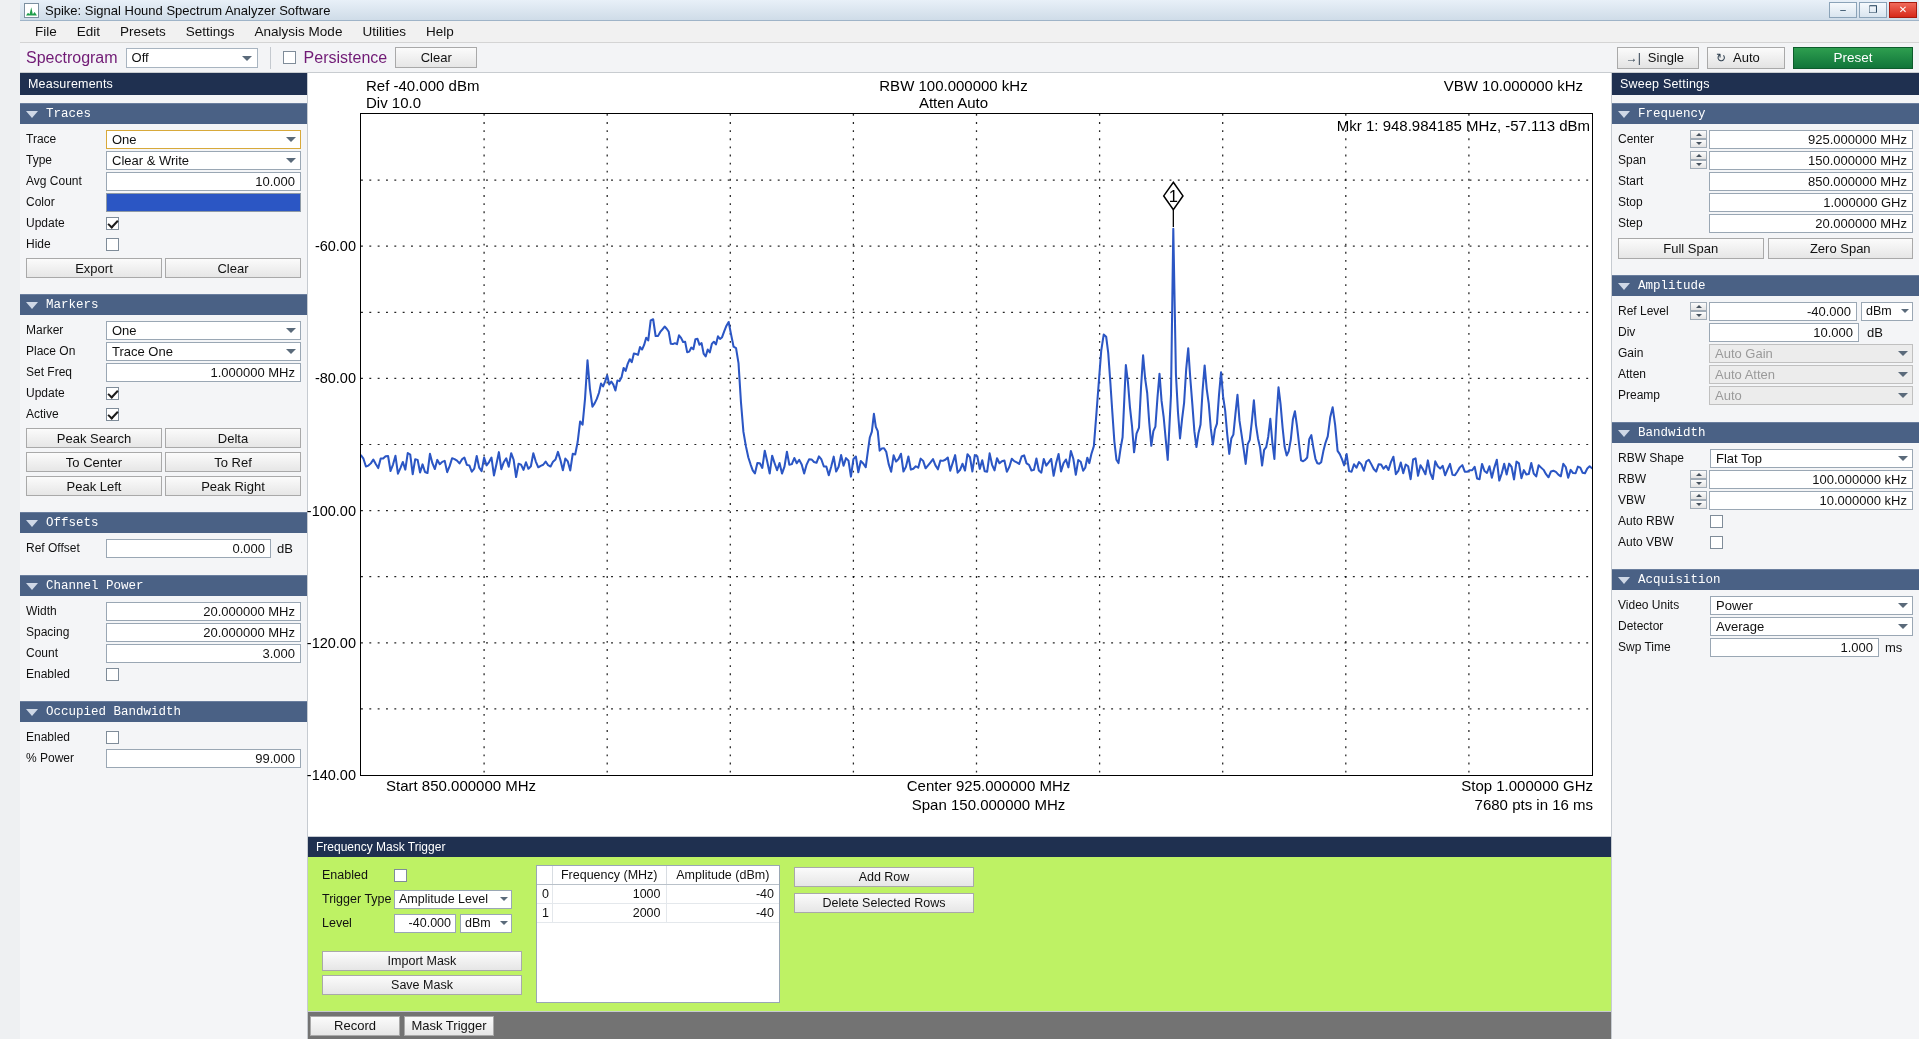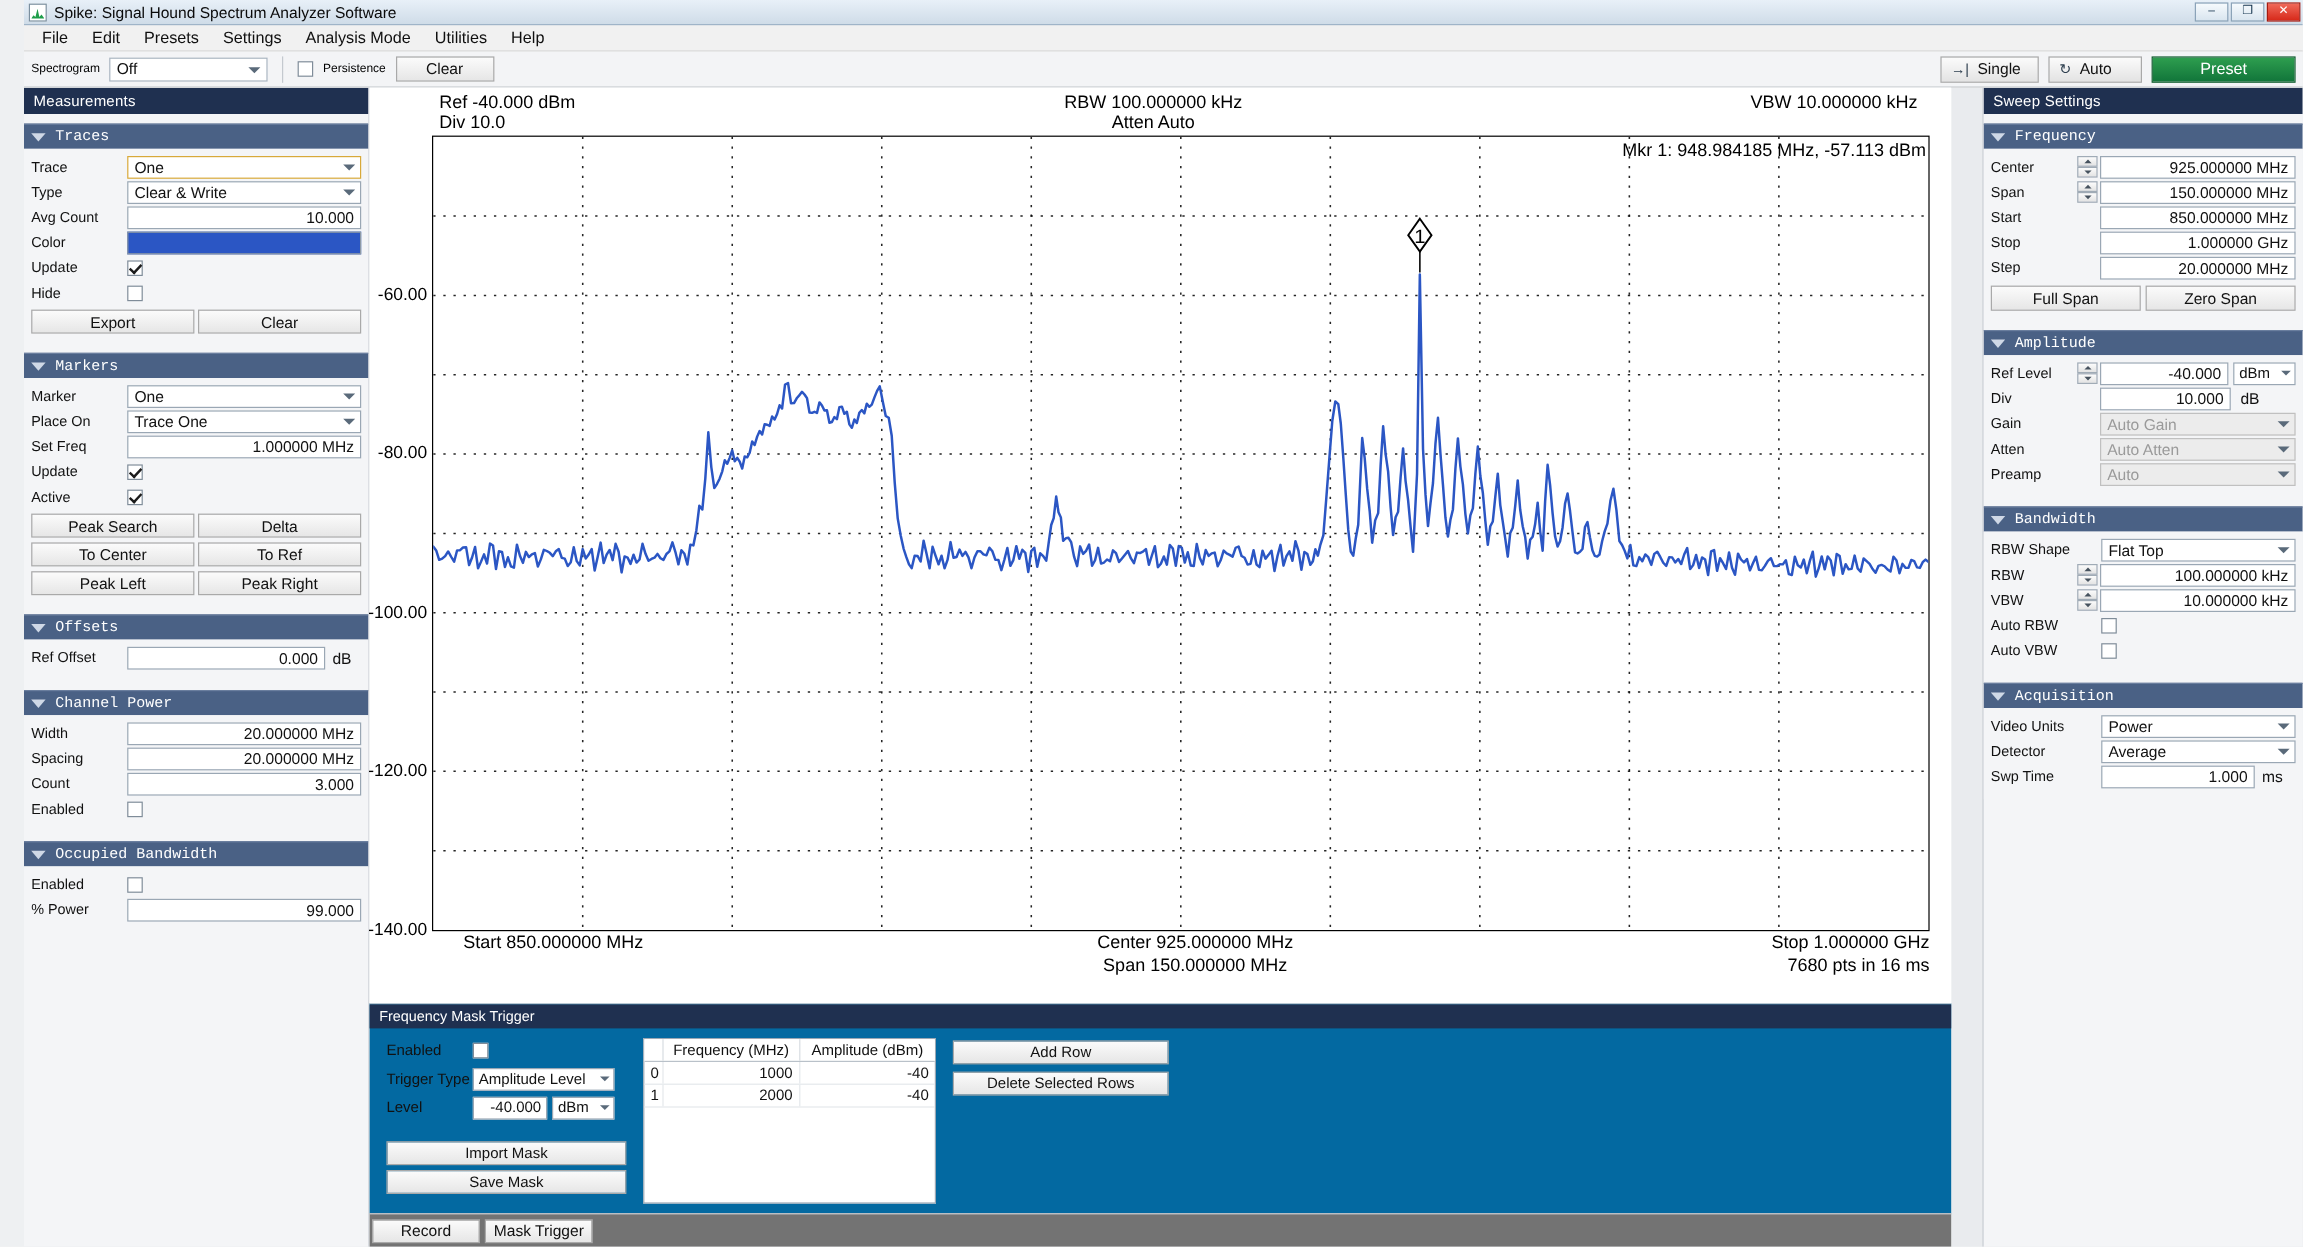--- a/index.html
+++ b/index.html
@@ -74,21 +74,21 @@
   
   .toolbar {
     height: 30px;
     background: #f3f4f6;
     border-bottom: 1px solid #c8ccd0;
     display: flex; align-items: center;
     padding: 0 6px; gap: 8px;
     flex: none;
     position: relative;
   }
-  .tb-label { font-size: 10px; color: #000000; }
+  .tb-label { font-size: 16px; color: #701a75; }
   .tb-select {
     height: 20px; width: 132px;
     background: #fff; border: 1px solid #a8b4c0;
     font-size: 13px; color: #111;
     display: flex; align-items: center;
     padding-left: 5px;
     position: relative;
   }
   .tb-select .arrow {
     position: absolute; right: 5px; top: 50%;
@@ -237,21 +237,21 @@
     position: absolute; left: 52px; right: 18px; bottom: 16px;
     height: 44px; font-size: 15px; color: #000; margin-left: 24px;
   }
   .pb-left { position: absolute; left: 2px; top: 0; line-height: 19px; }
   .pb-mid { position: absolute; left: 50%; transform: translateX(-50%); top: 0; text-align: center; line-height: 19px; }
   .pb-right { position: absolute; right: 0; top: 0; text-align: right; line-height: 19px; }
 
   
   .fmt {
     flex: none; height: 175px;
-    background: #0369a1;
+    background: #bef264;
     border-top: 1px solid #c6cbd1;
     display: flex; flex-direction: column; justify-content: flex-end;
   }
   .fmt-header {
     background: #1f3050; color: #fff; font-size: 12px;
     padding: 3px 8px;
   }
   .fmt-body { flex: 1; display: flex; padding: 8px 14px; gap: 14px; }
   .fmt-col1 { width: 200px; display: flex; flex-direction: column; gap: 4px; }
   .fmt-row { display: flex; align-items: center; height: 20px; }
@@ -295,26 +295,25 @@
 
   .bottom-bar {
     flex: none; height: 28px; background: #737373;
     border-top: 1px solid #c6cbd1;
     display: flex; align-items: center; padding-left: 2px; gap: 4px;
   }
   .bottom-bar .btn { width: 90px; height: 20px; }
 
   
   .right-panel {
-    width: 267px; flex: none;
+    width: 308px; flex: none;
     background: #f4f5f7;
     border-left: 1px solid #c6cbd1;
     display: flex; flex-direction: column;
     overflow: hidden;
-    margin-left: 26px;
   }
   .spin {
     display: flex; flex-direction: column; width: 17px; flex: none; margin-right: 2px;
   }
   .spin .sb {
     height: 9px; border: 1px solid #a0abb6;
     background: linear-gradient(to bottom, #fcfcfc, #e3e3e3);
     display: flex; align-items: center; justify-content: center;
   }
   .spin .sb .ar-up {

